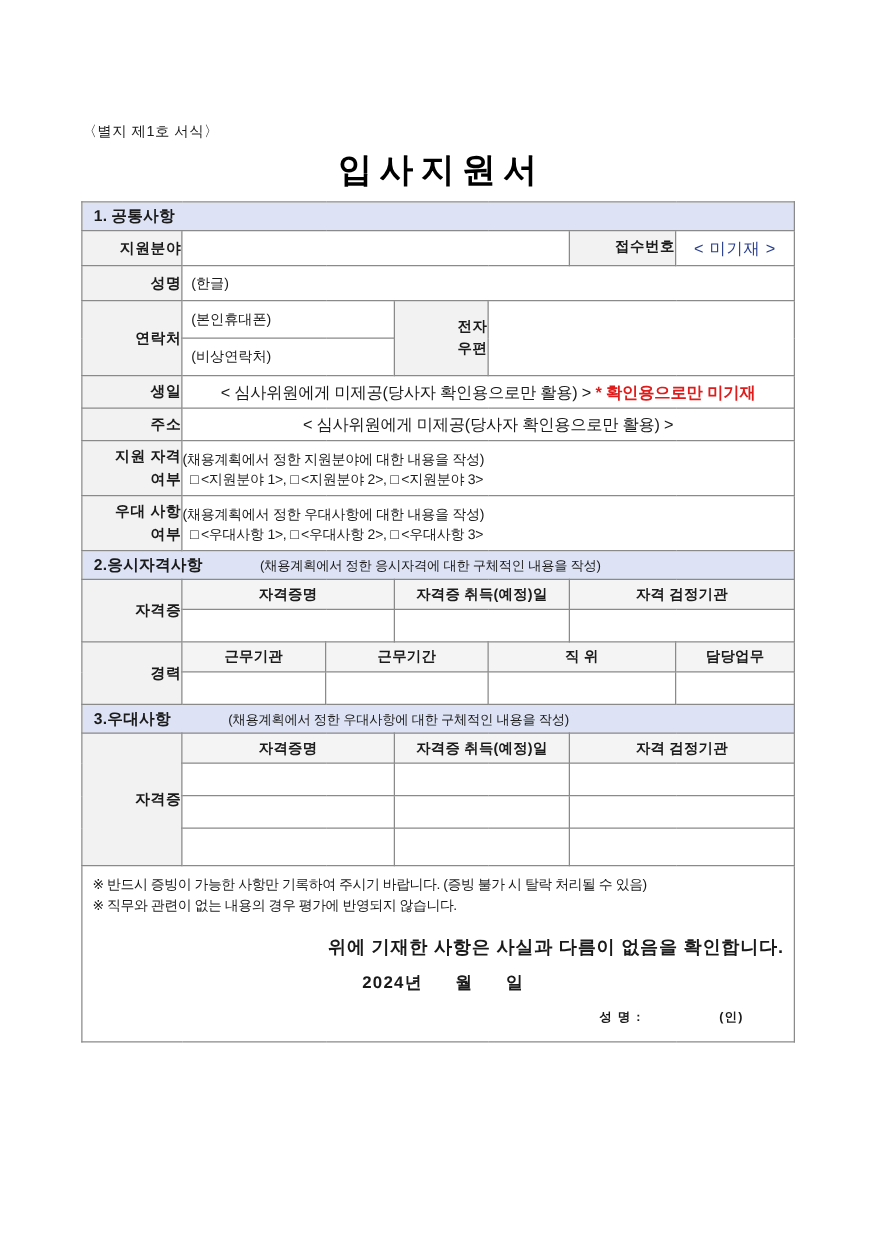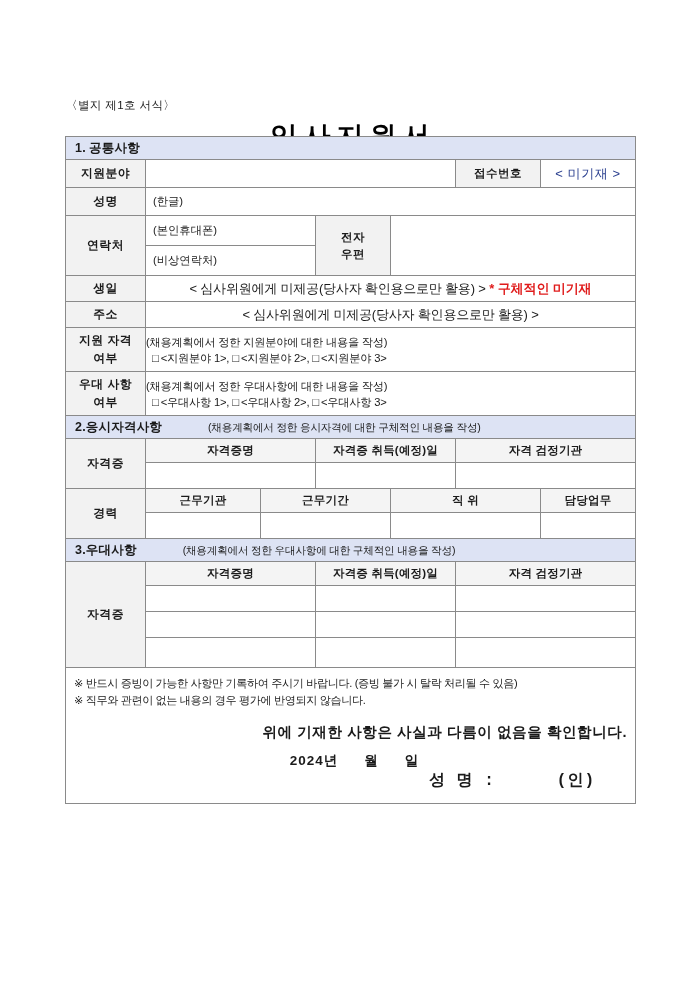--- a/index.html
+++ b/index.html
@@ -39,21 +39,21 @@
     font-size: 27px;
     font-weight: bold;
     letter-spacing: 6px;
     text-indent: 6px;
     color: #000;
   }
 
   
   .form-table {
     position: absolute;
-    left: 65px; top: 136px;
+    left: 65px; top: 161px;
     width: 570px;
     border-collapse: collapse;
     table-layout: fixed;
     font-size: 11.5px;
     border: 1.4px solid #808080;
   }
   .form-table td {
     border: 0.8px solid #8a8a8a;
     padding: 0;
     vertical-align: middle;
@@ -74,21 +74,21 @@
   }
   .sec-note {
     font-size: 10.6px;
     letter-spacing: -0.2px;
     padding-left: 46px;
   }
 
   
   .lbl {
     background: #f2f2f2 !important;
-    text-align: center;
+    text-align: right;
     font-weight: bold;
     font-size: 11.8px;
     letter-spacing: 0.5px;
     line-height: 1.45;
   }
   .lbl-sm { font-size: 11.5px; }
 
   
   .val {
     padding: 0 7px !important;
@@ -152,25 +152,25 @@
   .date-line {
     text-align: center;
     font-size: 13.5px;
     font-weight: bold;
     letter-spacing: 1px;
     margin-top: 10px;
     padding-left: 8px;
   }
   .sign-line {
     text-align: right;
-    font-size: 16px;
+    font-size: 10px;
     font-weight: bold;
     letter-spacing: 1px;
+    margin-top: 12px;
     padding-right: 32px;
-    font-family: Liberation Mono, monospace;
   }
   .sign-gap { display: inline-block; width: 62px; }
   .date-gap { display: inline-block; width: 26px; }
 </style>
 </head>
 <body>
 
 <div class="page">
 
   <div class="form-ref">〈별지 제1호 서식〉</div>
@@ -218,21 +218,21 @@
         <td class="val blank" colspan="3" rowspan="2"></td>
       </tr>
       <tr class="h30">
         <td class="val" colspan="2">(비상연락처)</td>
       </tr>
 
       <tr class="h26">
         <td class="lbl">생일</td>
         <td class="val-c" colspan="6">
           <span class="note-plain">&lt; 심사위원에게 미제공(당사자 확인용으로만 활용) &gt;</span>
-          <span class="note-red">* 구체적인 미기재</span>
+          <span class="note-red">* 확인용으로만 미기재</span>
         </td>
       </tr>
 
       <tr class="h26">
         <td class="lbl">주소</td>
         <td class="val-c note-plain" colspan="6">&lt; 심사위원에게 미제공(당사자 확인용으로만 활용) &gt;</td>
       </tr>
 
       <tr class="h44">
         <td class="lbl">

